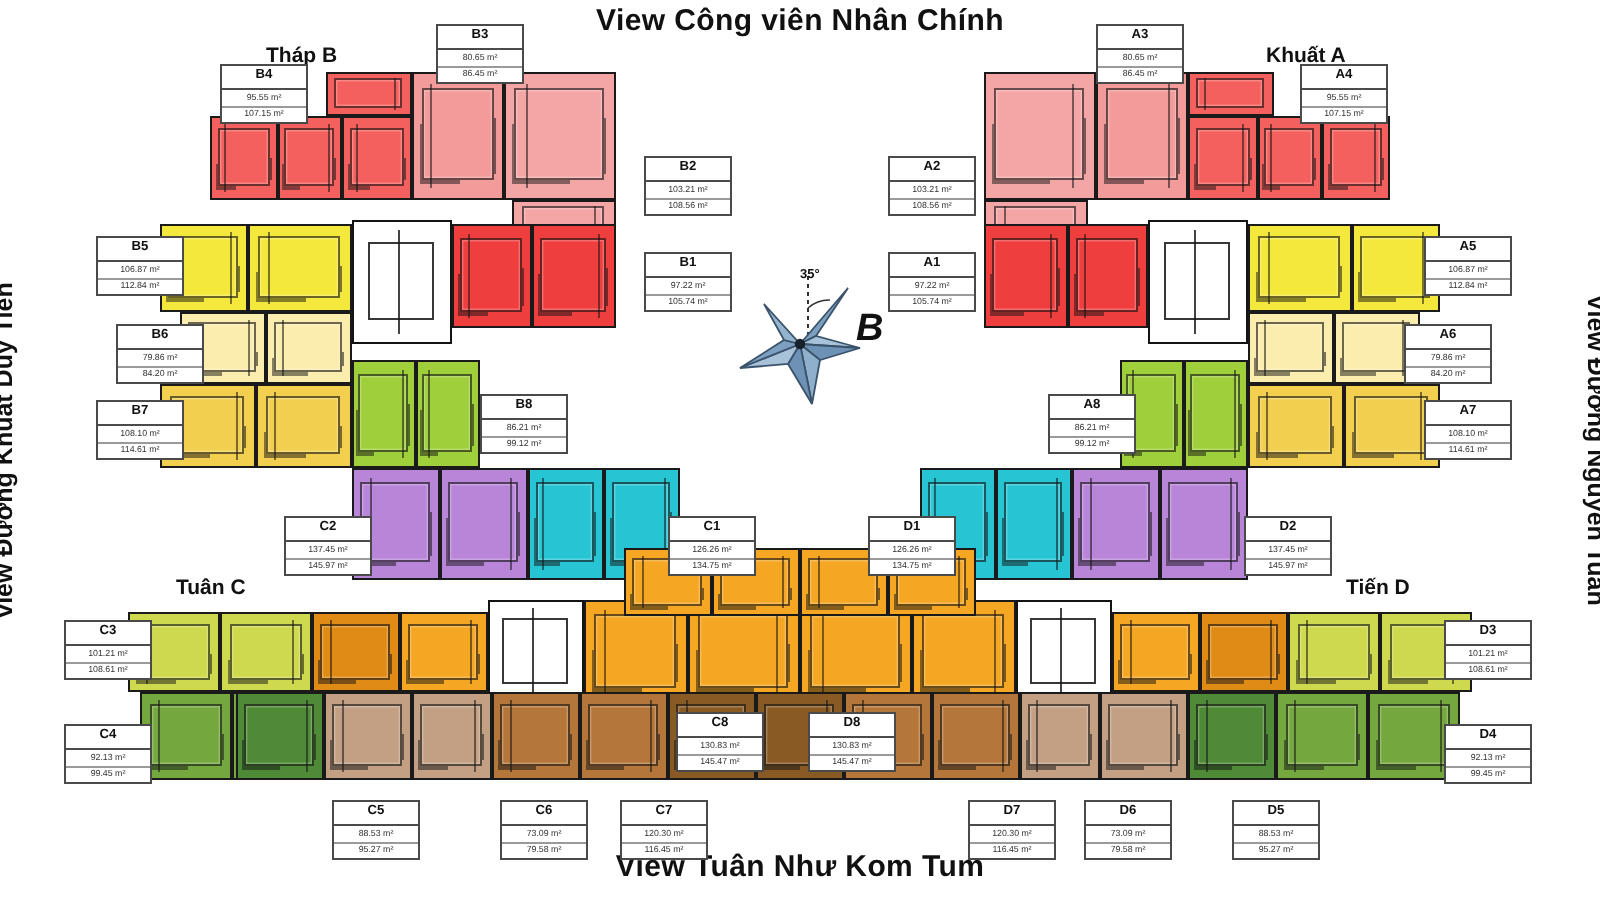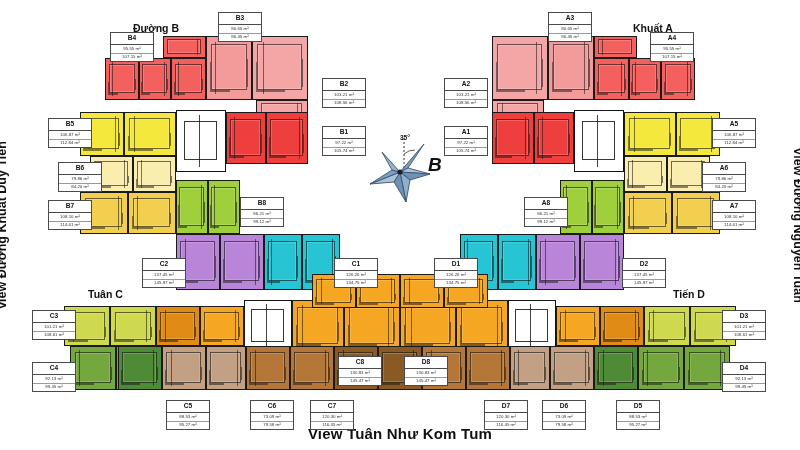--- a/index.html
+++ b/index.html
@@ -84,20 +84,21 @@
   .compass .cmp-n{
     position:absolute;left:66px;top:26px;font-size:19px;font-weight:bold;
     font-style:italic;color:#111;
   }
 </style>
 </head>
 <body>
 
 <div id="stage">
 
+  <div class="title-top">View Công viên Nhân Chính</div>
   <div class="title-bottom">View Tuân Như Kom Tum</div>
   <div class="title-left">view Đường Khuất Duy Tiến</div>
   <div class="title-right">View Đường Nguyễn Tuân</div>
 
   <div id="blocks-layer">
       <div class="unit" style="left: 105px; top: 58px; width: 34px; height: 42px; background: rgb(244, 96, 94);"></div>
       <div class="unit flipv" style="left: 139px; top: 58px; width: 32px; height: 42px; background: rgb(244, 96, 94);"></div>
       <div class="unit" style="left: 171px; top: 58px; width: 35px; height: 42px; background: rgb(244, 96, 94);"></div>
       <div class="unit flipv" style="left: 163px; top: 36px; width: 43px; height: 22px; background: rgb(244, 96, 94);"></div>
       <div class="unit" style="left: 206px; top: 36px; width: 46px; height: 64px; background: rgb(243, 154, 154);"></div>
@@ -171,21 +172,21 @@
       <div class="unit" style="left: 334px; top: 346px; width: 44px; height: 44px; background: rgb(138, 90, 37);"></div>
       <div class="unit flipv" style="left: 378px; top: 346px; width: 44px; height: 44px; background: rgb(138, 90, 37);"></div>
       <div class="unit" style="left: 422px; top: 346px; width: 44px; height: 44px; background: rgb(181, 118, 58);"></div>
       <div class="unit flipv" style="left: 466px; top: 346px; width: 44px; height: 44px; background: rgb(181, 118, 58);"></div>
       <div class="unit" style="left: 510px; top: 346px; width: 40px; height: 44px; background: rgb(195, 160, 131);"></div>
       <div class="unit flipv" style="left: 550px; top: 346px; width: 44px; height: 44px; background: rgb(195, 160, 131);"></div>
       <div class="unit" style="left: 594px; top: 346px; width: 44px; height: 44px; background: rgb(79, 138, 54);"></div>
       <div class="unit flipv" style="left: 118px; top: 346px; width: 44px; height: 44px; background: rgb(79, 138, 54);"></div>
     </div>
   <div id="towers-layer">
-      <div class="tower-label" style="left: 133px; top: 22px;">Đường B</div>
+      <div class="tower-label" style="left: 133px; top: 22px;">Tháp B</div>
       <div class="tower-label" style="left: 633px; top: 22px;">Khuất A</div>
       <div class="tower-label" style="left: 88px; top: 288px;">Tuân C</div>
       <div class="tower-label" style="left: 673px; top: 288px;">Tiến D</div>
     </div>
   <div id="callouts-layer">
       <div class="callout" style="left: 110px; top: 32px;">
         <div class="cl-code">B4</div>
         <div class="cl-a">95.55 m²</div>
         <div class="cl-b">107.15 m²</div>
       </div>

